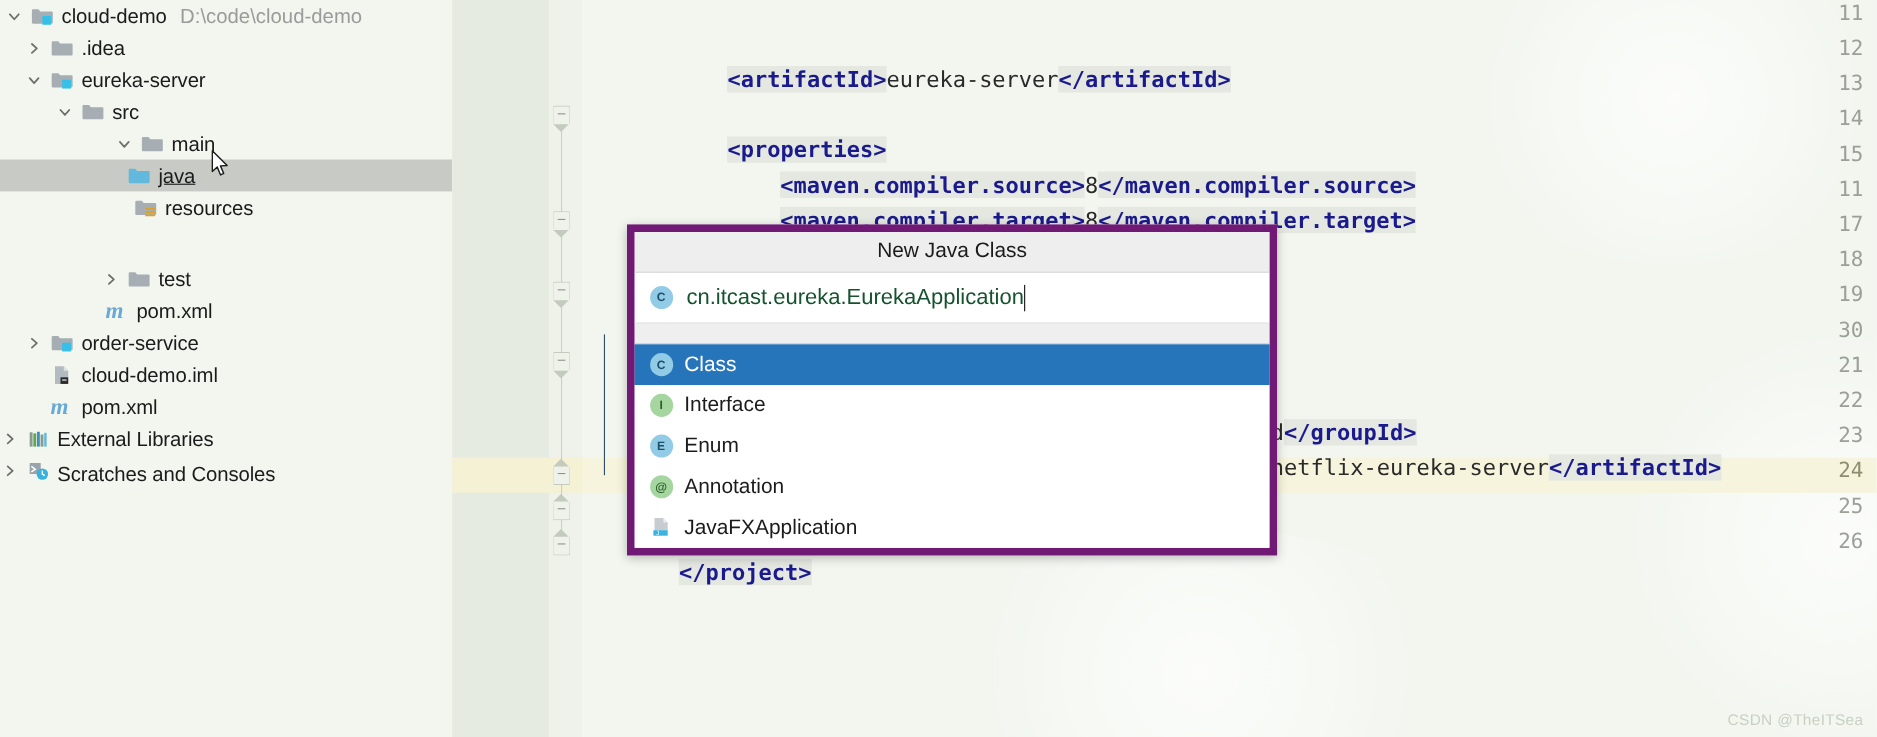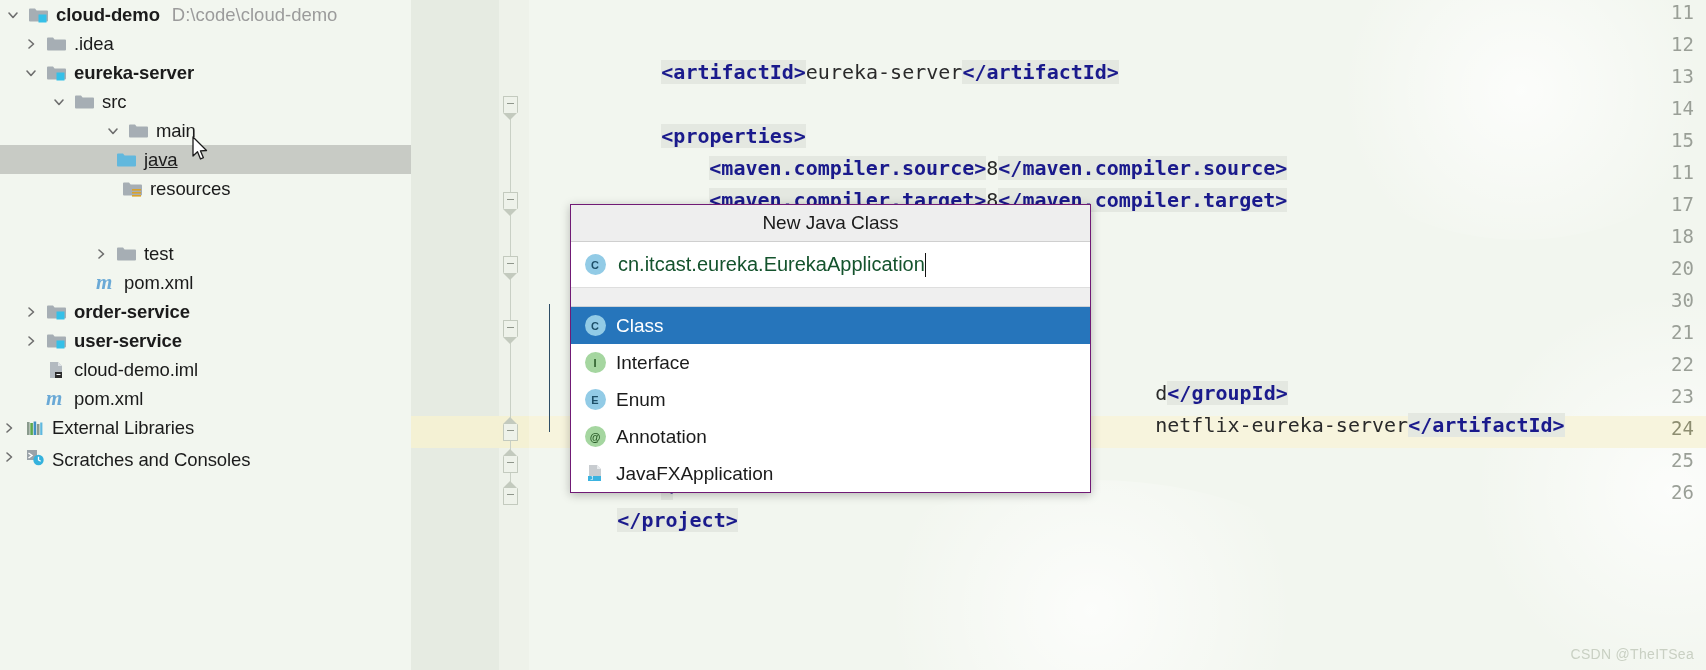--- a/index.html
+++ b/index.html
@@ -56,21 +56,21 @@
   .tree-arrow svg { display:block; }
   .tree-icon {
     width: 26px;
     height: 29px;
     display: inline-flex;
     align-items: center;
     justify-content: flex-start;
     flex: 0 0 26px;
   }
   .tree-label { padding-left: 2px; letter-spacing: -0.1px;}
-  .tree-label.bold { font-weight: bold; }
+  .tree-label.bold { font-weight: normal; }
   .tree-path {
     color: #9b9b9b;
     font-weight: normal;
     padding-left: 12px;
     font-size: 18.5px;
   }
 
   
   #mouse-cursor {
     position: absolute;
@@ -204,23 +204,23 @@
     top: 313px;
     width: 26px;
     height: 26px;
   }
 
   
   #new-class-dialog {
     position: absolute;
     left: 570px;
     top: 204px;
-    width: 521px;
+    width: 591px;
     background: #ffffff;
-    border: 1px solid #701a75;
+    border: 7px solid #701a75;
     box-shadow: 0 2px 9px rgba(0,0,0,0.25);
     box-sizing: border-box;
     z-index: 50;
   }
   #dialog-title-bar {
     height: 36px;
     background: #eeeeee;
     border-bottom: 1px solid #cfcfcf;
     display: flex;
     align-items: center;
@@ -442,34 +442,20 @@
       </span>
       <span class="tree-icon" style="margin-left:6px;">
         <svg width="22" height="18" viewBox="0 0 22 18">
           <path d="M1 3.5 a1 1 0 0 1 1-1 h5 l1.6 2 h10.4 a1 1 0 0 1 1 1 v9 a1 1 0 0 1-1 1 H2 a1 1 0 0 1-1-1 Z" fill="#a6aeb4"></path>
           <rect x="10.5" y="8.5" width="8" height="8" fill="#35c0e8"></rect>
         </svg>
       </span>
       <span class="tree-label bold">order-service</span>
     </div>
 
-    <div class="tree-row" style="padding-left:22px;">
-      <span class="tree-arrow">
-        <svg width="12" height="12" viewBox="0 0 12 12">
-            <path d="M4 2 L8.5 6 L4 10" fill="none" stroke="#6e6e6e" stroke-width="1.6" stroke-linecap="round" stroke-linejoin="round"></path>
-          </svg>
-      </span>
-      <span class="tree-icon" style="margin-left:6px;">
-        <svg width="22" height="18" viewBox="0 0 22 18">
-          <path d="M1 3.5 a1 1 0 0 1 1-1 h5 l1.6 2 h10.4 a1 1 0 0 1 1 1 v9 a1 1 0 0 1-1 1 H2 a1 1 0 0 1-1-1 Z" fill="#a6aeb4"></path>
-          <rect x="10.5" y="8.5" width="8" height="8" fill="#35c0e8"></rect>
-        </svg>
-      </span>
-      <span class="tree-label bold">user-service</span>
-    </div>
 
     <div class="tree-row" style="padding-left:46px;">
       <span class="tree-icon">
         <svg width="20" height="20" viewBox="0 0 20 20">
           <path d="M4 2 h8 l4 4 v12 H4 Z" fill="#b3bac0"></path>
           <path d="M12 2 l4 4 h-4 Z" fill="#dfe3e6"></path>
           <rect x="9" y="12" width="7" height="6" fill="#2b2b2b"></rect>
           <rect x="10.5" y="14" width="4" height="1" fill="#fff"></rect>
         </svg>
       </span>
@@ -547,21 +533,21 @@
     <div class="fold-marker pointup" style="top:488px;"></div>
 
     <div class="ln" style="top:-4px;">11</div>
     <div class="ln" style="top:28px;">12</div>
     <div class="ln" style="top:60px;">13</div>
     <div class="ln" style="top:92px;">14</div>
     <div class="ln" style="top:124px;">15</div>
     <div class="ln" style="top:156px;">11</div>
     <div class="ln" style="top:188px;">17</div>
     <div class="ln" style="top:220px;">18</div>
-    <div class="ln" style="top:252px;">20</div>
+    <div class="ln" style="top:252px;">19</div>
     <div class="ln" style="top:284px;">30</div>
     <div class="ln" style="top:316px;">21</div>
     <div class="ln" style="top:348px;">22</div>
     <div class="ln" style="top:380px;">23</div>
     <div class="ln current" style="top:412px;">24</div>
     <div class="ln" style="top:444px;">25</div>
     <div class="ln" style="top:476px;">26</div>
 
     <div id="run-icon">
       <svg width="26" height="26" viewBox="0 0 26 26">

